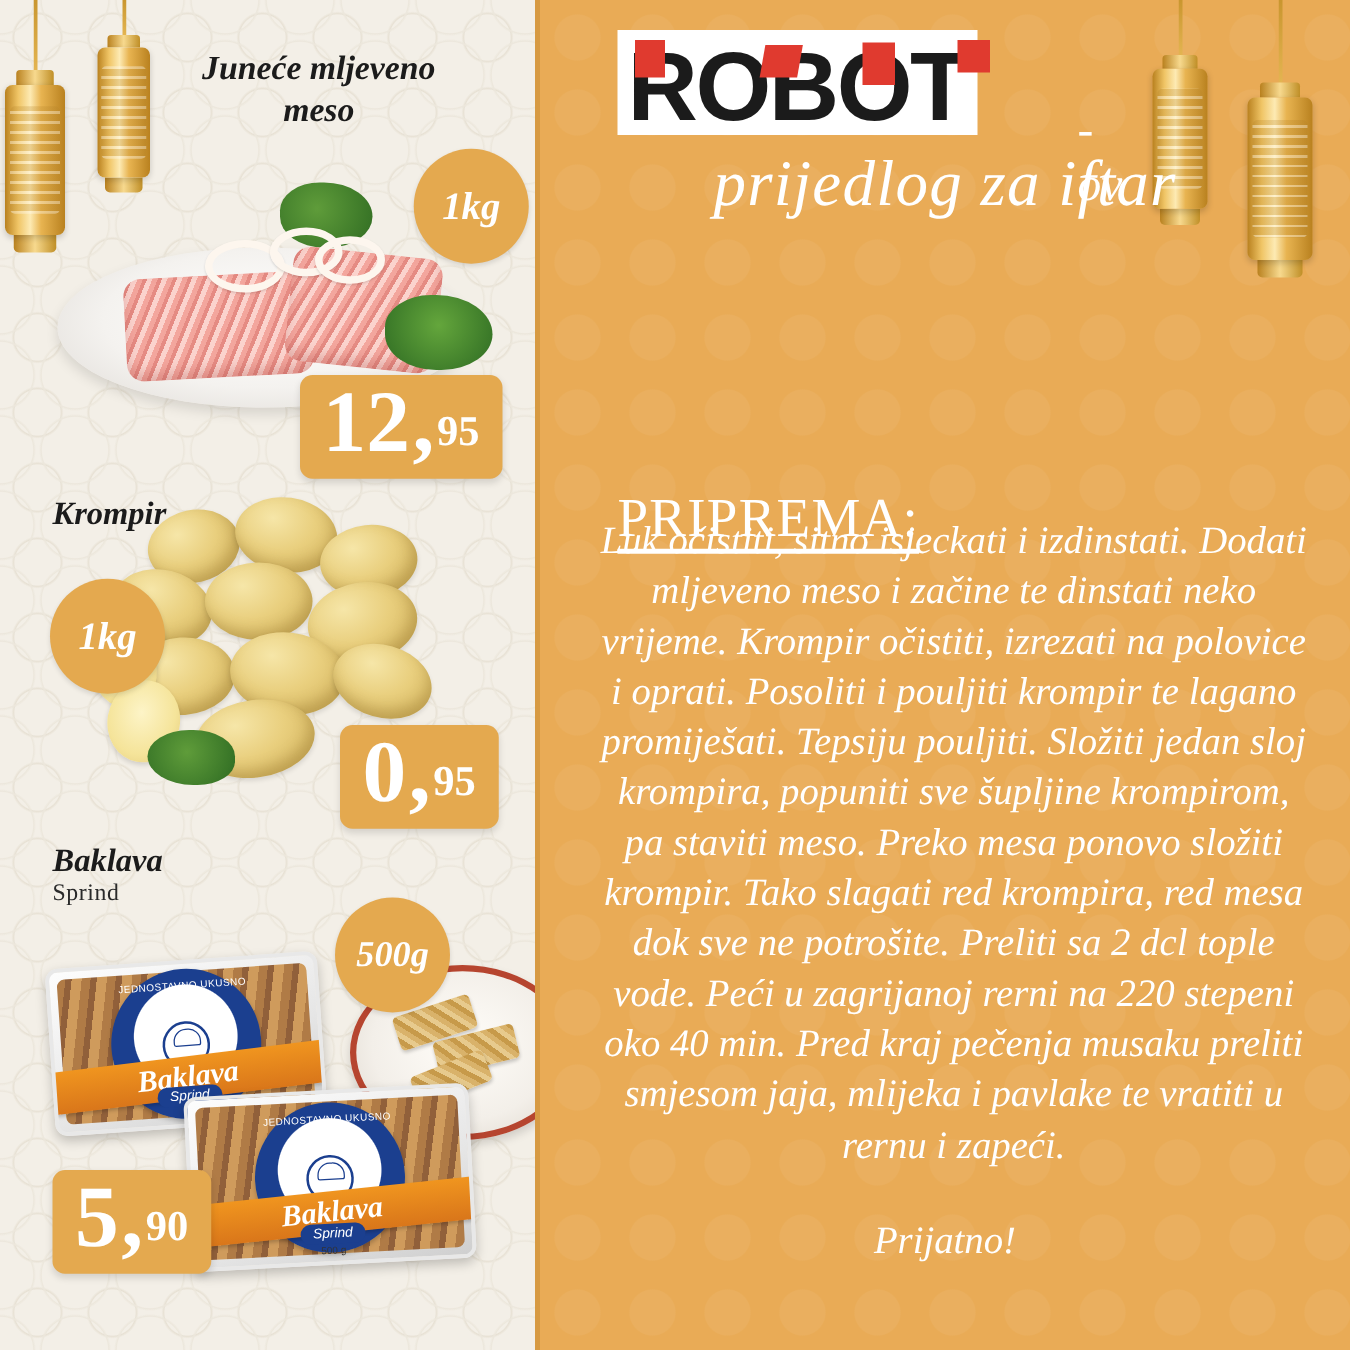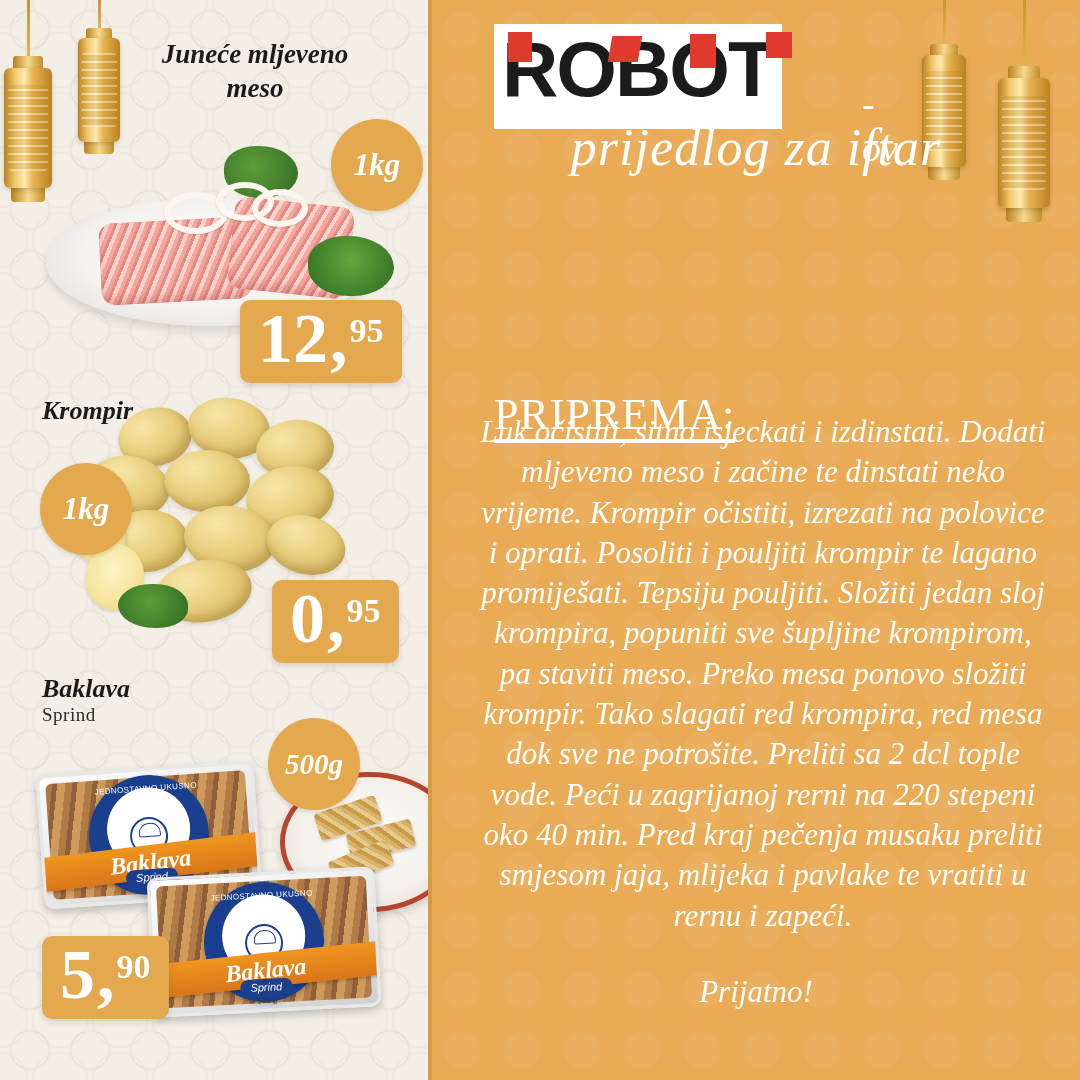--- a/index.html
+++ b/index.html
@@ -103,21 +103,21 @@
   
   .price{
     position:absolute;
     background:#e4a94f;color:#fff;
     border-radius:10px;
     display:flex;align-items:flex-start;
     padding:6px 18px 10px 18px;
     box-shadow:0 3px 6px rgba(0,0,0,.13);
   }
   .price .whole{font-size:70px;line-height:.95;font-weight:bold;}
-  .price .cents{font-size:34px;line-height:1;font-weight:bold;margin-top:8px;}
+  .price .cents{font-size:34px;line-height:1;font-weight:bold;margin-top:23px;}
   .price .comma{font-size:70px;line-height:.95;font-weight:bold;margin:0 2px;}
   #price-meat{left:240px;top:300px;}
   #price-potato{left:272px;top:580px;}
   #price-baklava{left:42px;top:936px;}
 
   
   .photo{position:absolute;}
 
   
   #photo-meat{left:46px;top:140px;width:330px;height:190px;}
@@ -259,21 +259,21 @@
     color:#fff;
     overflow:hidden;
   }
   .right .pattern-r{
     position:absolute;inset:0;
     background-image:
       radial-gradient(circle at 30px 30px, rgba(255,255,255,.05) 18px, rgba(255,255,255,0) 19px);
     background-size:60px 60px;
   }
   .logo-box{
-    position:relative;display:inline-block;background:#ffffff;padding:6px 8px 21px 8px;
+    position:relative;display:inline-block;background:#ffffff;padding:6px 8px 0 8px;
   }
   .logo-text{
     font-family:"Liberation Sans",sans-serif;
     font-weight:bold;font-size:78px;line-height:78px;letter-spacing:-2px;
     color:#1b1b1b;
     position:relative;
   }
   .logo-red{
     position:absolute;background:#e03a2f;
   }

